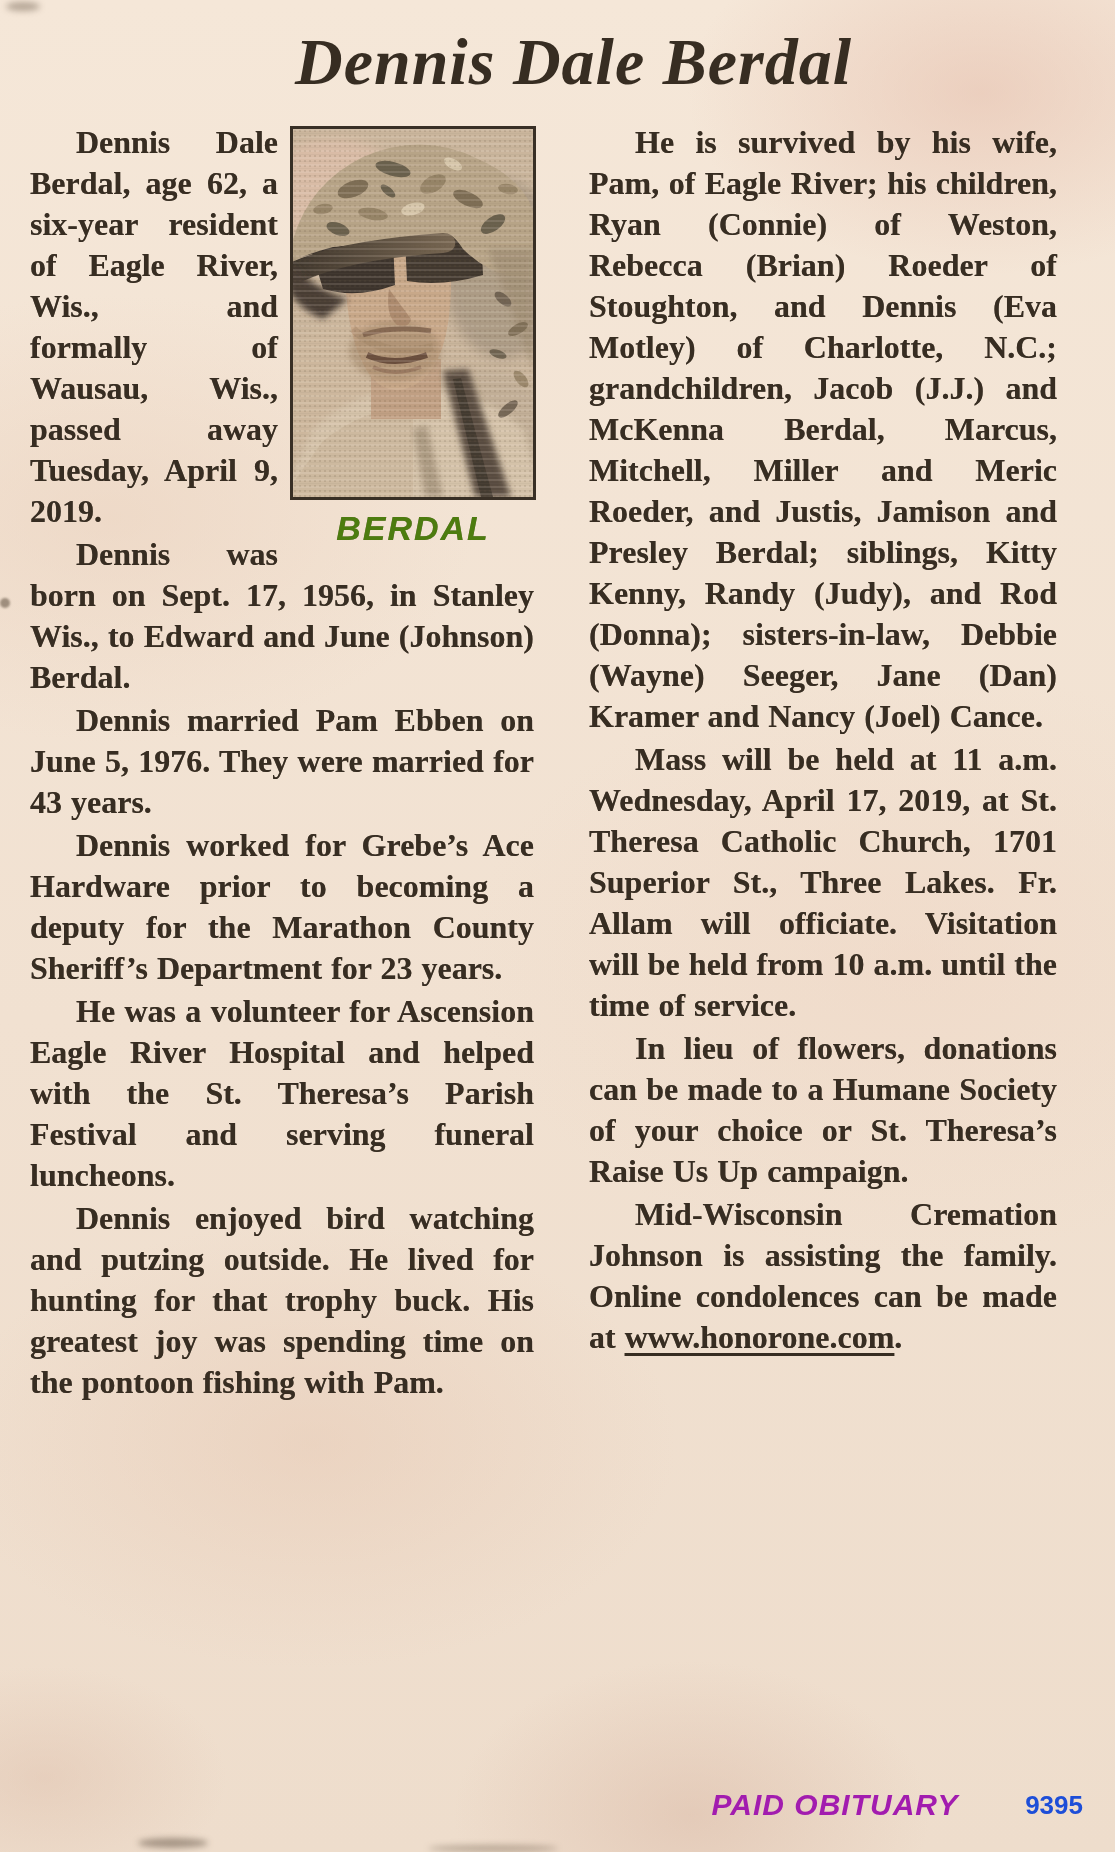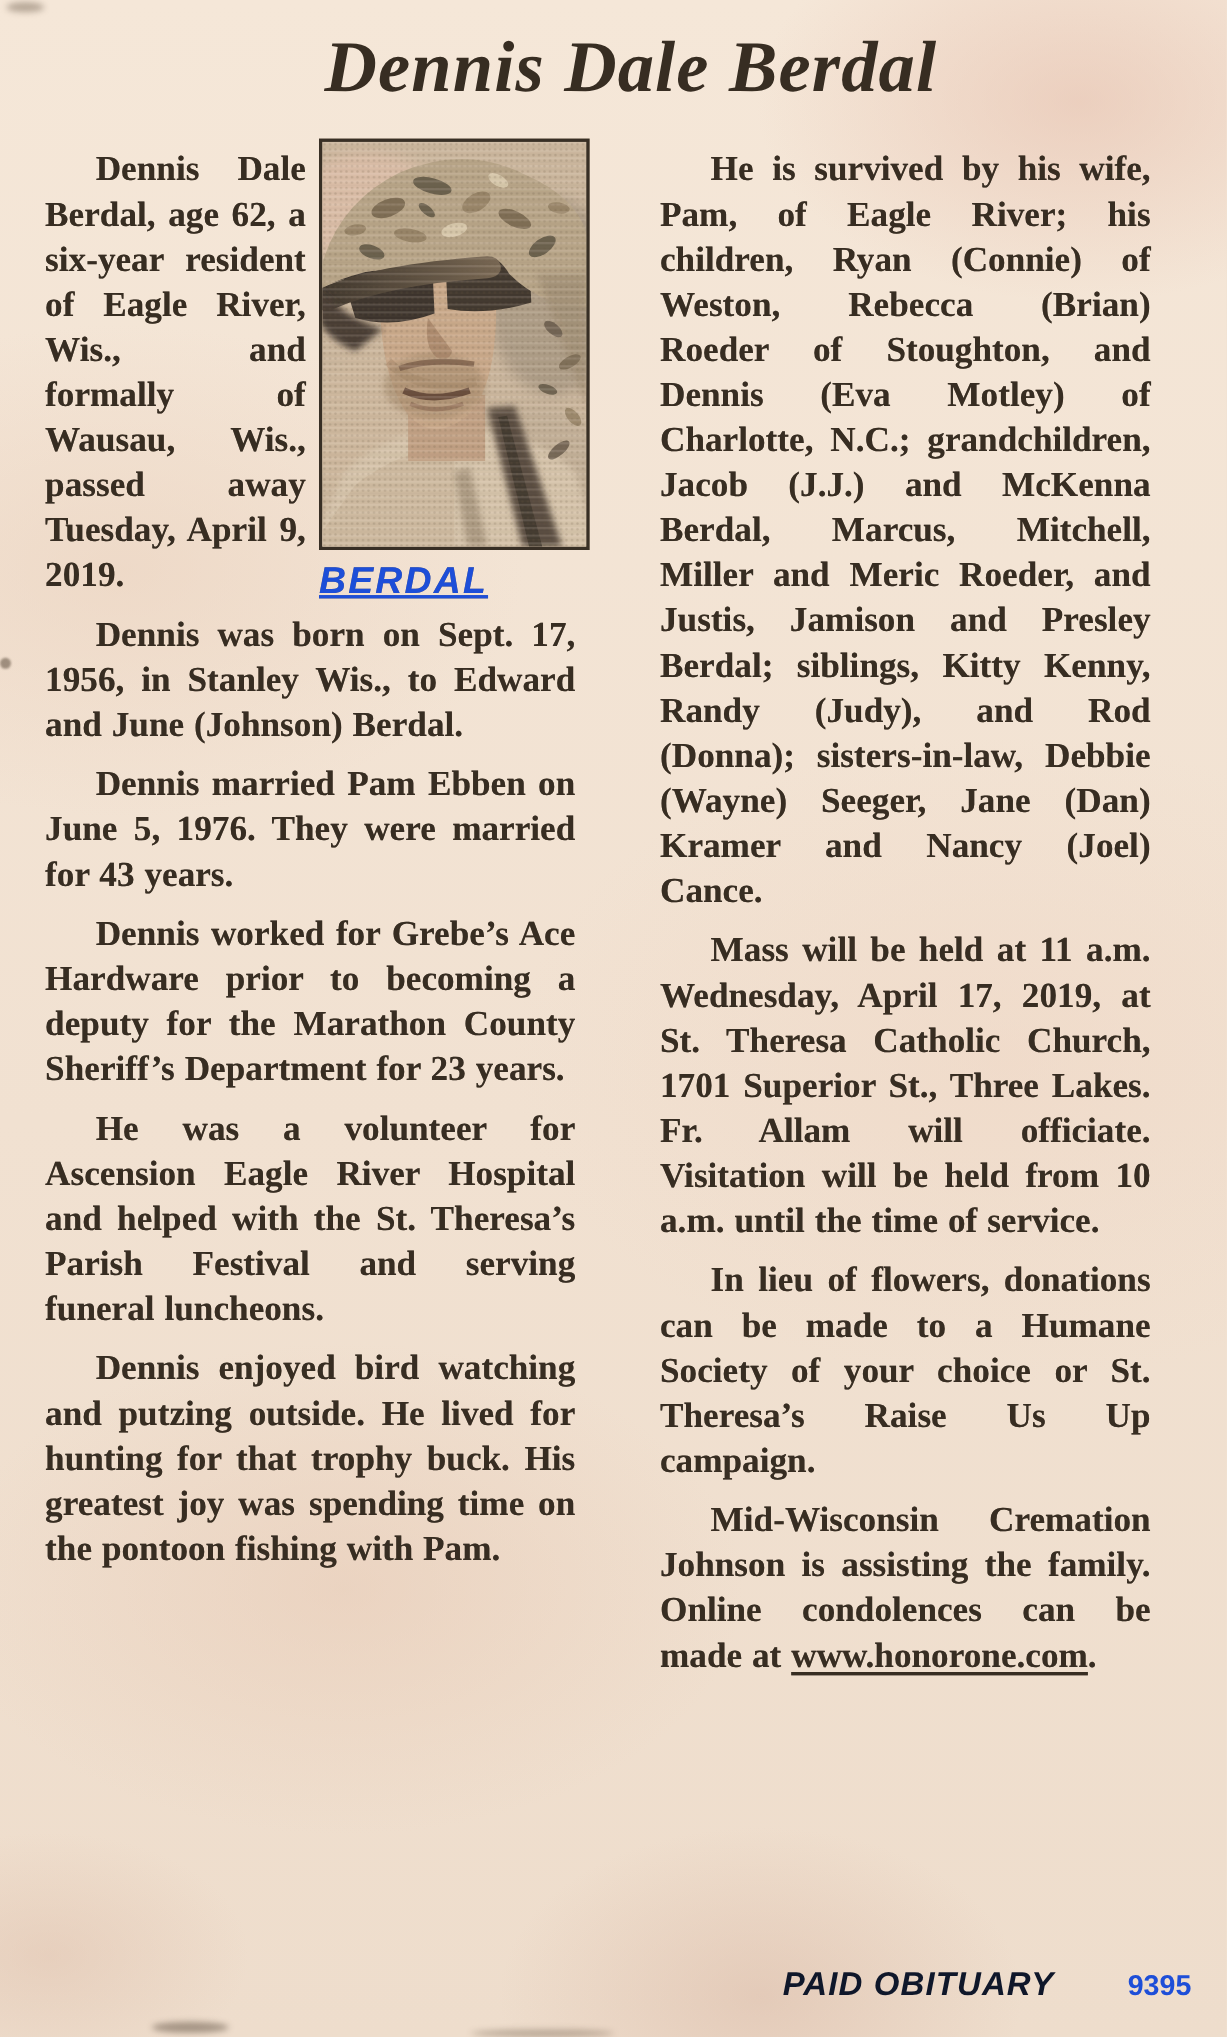--- a/index.html
+++ b/index.html
@@ -26,43 +26,43 @@
   }
   
   .col{
     position:absolute;top:120px;
     font-size:32px;line-height:41px;font-weight:700;
     text-align:justify;word-spacing:1px;
     text-shadow:0 0 .5px rgba(45,34,22,.55);
   }
   .col-left{left:28px;width:508px;}
   .col-right{left:587px;width:472px;}
-  .col p{margin:13px;text-indent:46px;}
+  .col p{margin:2px;text-indent:46px;}
   
   .photo-block{float:right;width:246px;margin:6px 0 4px 12px;}
   .photo-frame{
     width:240px;height:368px;border:3px solid #382f25;
     background:#c7b49c;box-sizing:content-box;overflow:hidden;
   }
   .photo-frame svg{display:block;width:240px;height:368px;}
   .photo-caption{
-    margin-top:10px;text-align:left;
+    margin-top:10px;text-align:center;
     font:italic 700 34px/1.1 "Liberation Sans", sans-serif;
-    letter-spacing:2px;color:#1d4ed8;text-indent:0;text-decoration:underline;
+    letter-spacing:2px;color:#4d7c0f;text-indent:0;
   }
   .url{
     text-decoration:underline;
     text-decoration-thickness:3px;
     text-underline-offset:5px;
   }
   .footer{position:absolute;left:587px;top:1788px;width:496px;height:40px;}
   .footer-label{
     display:block;text-align:center;
     font:italic 700 30px/1.1 "Liberation Sans", sans-serif;
-    letter-spacing:1px;color:#0f172a;
+    letter-spacing:1px;color:#a21caf;
   }
   .footer-num{
     position:absolute;right:0;top:3px;
     font:700 26px/1.1 "Liberation Sans", sans-serif;color:#1d4ed8;
   }
   
   .smudge{position:absolute;border-radius:50%;filter:blur(3px);}
   .smudge.a{left:6px;top:2px;width:34px;height:9px;background:rgba(62,46,30,.35);}
   .smudge.b{left:138px;top:1838px;width:70px;height:10px;background:rgba(58,42,28,.40);}
   .smudge.c{left:428px;top:1845px;width:130px;height:7px;background:rgba(70,52,34,.30);}

